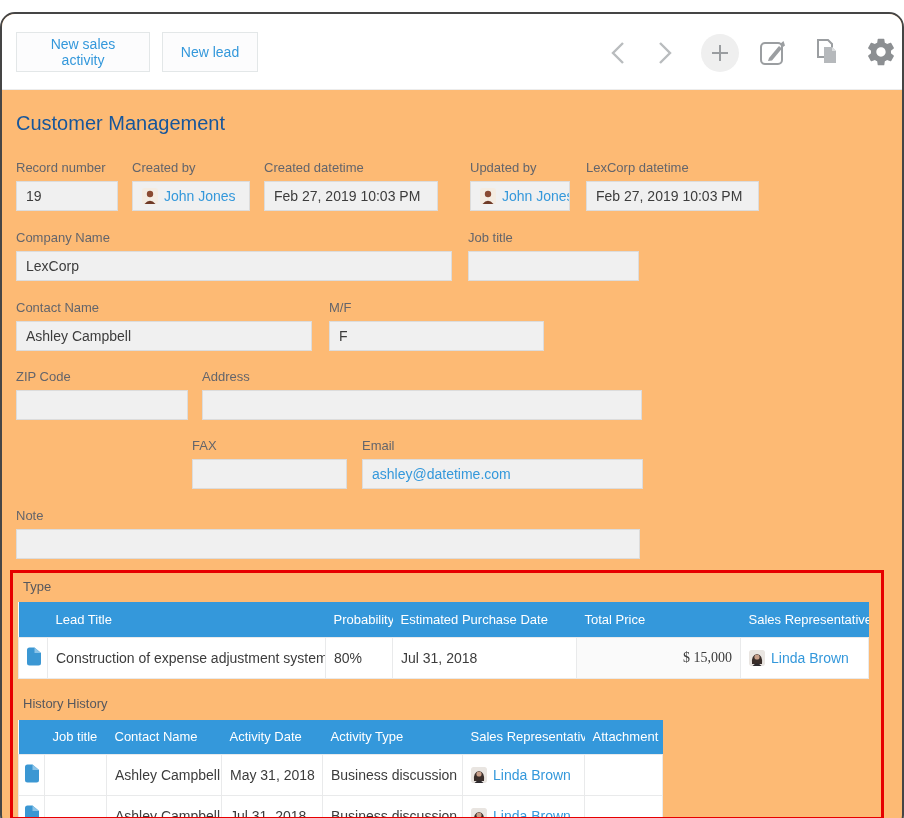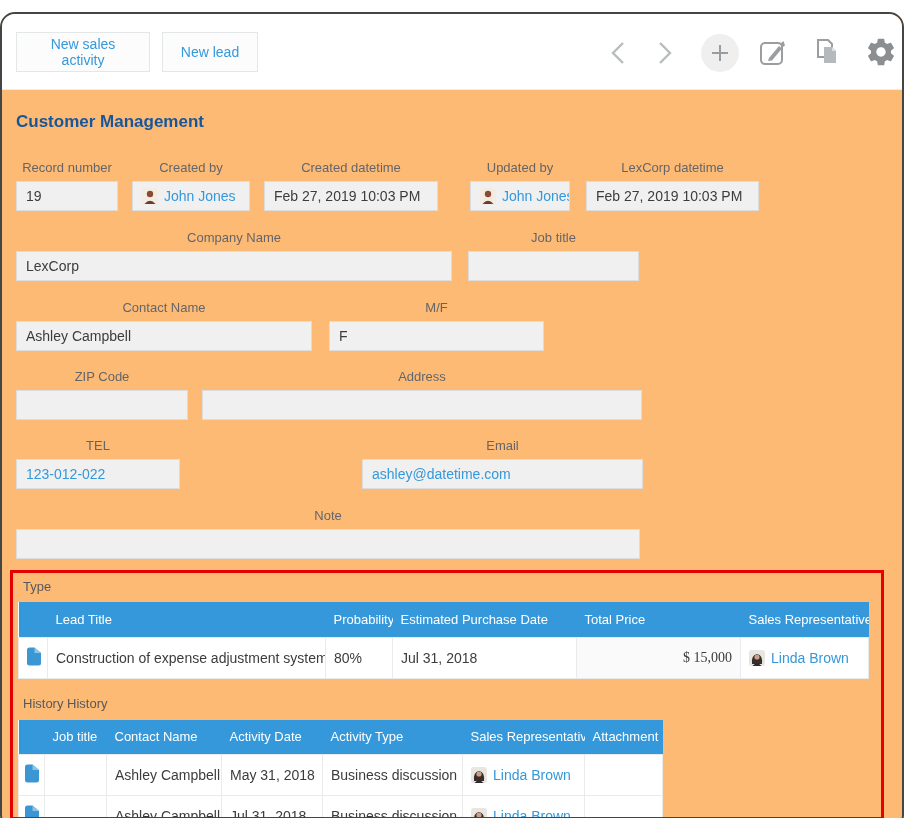--- a/index.html
+++ b/index.html
@@ -13,23 +13,23 @@
   .toolbar { position: absolute; top: 0; left: 0; right: 0; height: 76px; background: #fff; border-bottom: 1px solid #ececec; }
   .tb-btn {
     position: absolute; top: 18px; height: 40px; background: #fcfcfd;
     border: 1px solid #e3e7e8; color: #3498db; font-size: 14px;
     font-family: "Liberation Sans", sans-serif; cursor: pointer;
     display: flex; align-items: center; justify-content: center; padding: 0 14px;
   }
   .tb-icon { position: absolute; cursor: pointer; background: none; border: none; padding: 0; }
   .icon-circle { width: 38px; height: 38px; border-radius: 50%; background: #efefef; display: flex; align-items: center; justify-content: center; }
   
-  .page-title { position: absolute; left: 14px; top: 98px; font-size: 17px; font-weight: bold; color: #17569b; }
-  
-  .field { position: absolute; text-align: center; }
+  .page-title { position: absolute; left: 14px; top: 98px; font-size: 20px; font-weight: normal; color: #17569b; }
+  
+  .field { position: absolute; }
   .field .lbl { font-size: 13px; color: #64656b; line-height: 15px; margin-bottom: 6px; white-space: nowrap; }
   .field .box {
     background: #f0f0f0; border: 1px solid #dcdcdc; height: 30px;
     display: flex; align-items: center; padding: 0 9px; font-size: 14px; color: #3c3c3c;
     overflow: hidden; white-space: nowrap;
   }
   .link { color: #3498db; text-decoration: none; cursor: pointer; }
   .avatar { width: 16px; height: 16px; border-radius: 2px; margin-right: 6px; flex: 0 0 auto; display: inline-block; vertical-align: middle; }
   
   .highlight-rect { position: absolute; left: 8px; top: 556px; width: 874px; height: 250px; border: 3px solid #e60000; pointer-events: none; }
@@ -184,25 +184,25 @@
         <span></span>
       </div>
   </div>
   <div class="field" style="left:200px;top:355px;width:440px">
     <div class="lbl">Address</div>
     <div class="box">
         <span></span>
       </div>
   </div>
 
-  <div class="field" style="left:14px;top:424px;width:164px">
-    <div class="lbl">TEL</div>
-    <div class="box">
-      <a class="link">123-012-022</a>
-    </div>
+  <div class="field" style="left:190px;top:424px;width:155px">
+    <div class="lbl">FAX</div>
+    <div class="box">
+        <span></span>
+      </div>
   </div>
   <div class="field" style="left:360px;top:424px;width:281px">
     <div class="lbl">Email</div>
     <div class="box">
       <a class="link">ashley@datetime.com</a>
     </div>
   </div>
 
   <div class="field" style="left:14px;top:494px;width:624px">
     <div class="lbl">Note</div>

